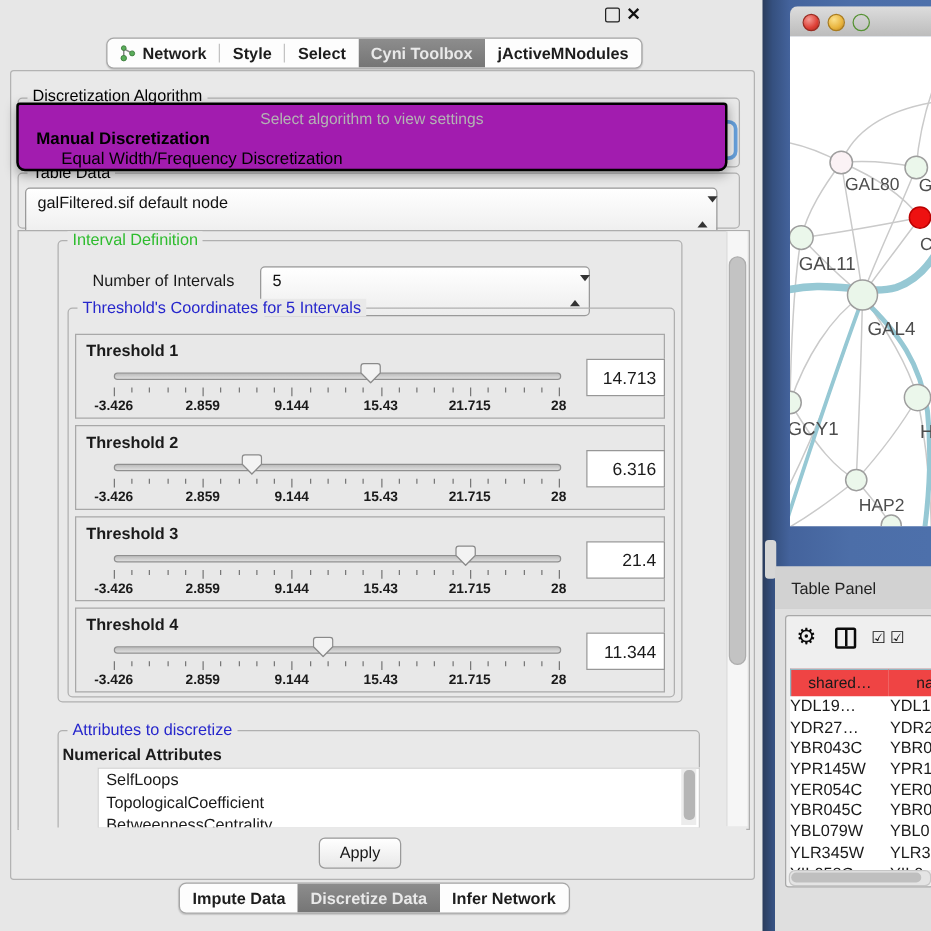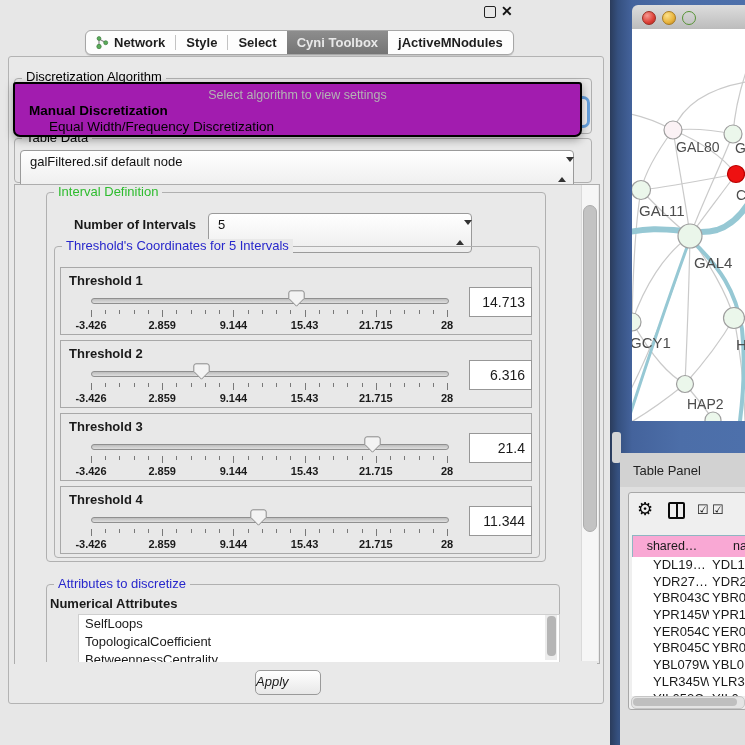--- a/index.html
+++ b/index.html
@@ -50,46 +50,46 @@
   .ticks .mn{height:4px;} .ticks .mj{height:7px;}
   .tlabels{position:absolute;left:30px;top:51px;width:356px;height:12px;}
   .tlabels span{position:absolute;transform:translateX(-50%);font-size:11px;font-weight:bold;color:#1a1a1a;white-space:nowrap;}
   .vbox{position:absolute;left:408px;top:19px;width:55px;height:28px;background:#fff;border:1px solid #979797;
         font-size:14px;text-align:right;line-height:28px;padding-right:6px;}
   .attrlist{left:78px;top:614px;width:480px;height:47px;background:#fff;border:1px solid #cfcfcf;overflow:hidden;}
   .attrlist .it{height:18px;line-height:18px;font-size:13px;padding-left:6px;}
   .lscroll{left:545px;top:615px;width:12px;height:45px;background:#ececec;}
   .lthumb{left:547px;top:616px;width:9px;height:40px;background:#b5b5b5;border-radius:4px;}
   .btn{background:linear-gradient(#ffffff,#e8e8e8);border:1px solid #9a9a9a;border-radius:5px;
-       font-size:13px;line-height:21px;font-style:italic;}
+       font-size:13px;text-align:center;line-height:21px;}
   
   .desktop{left:610px;top:0;width:135px;height:745px;
            background:linear-gradient(90deg,#2b3c5c 0px,#35507f 8px,#44639c 22px,#4c6ea8 70px,#4d70ab 135px);}
   .netwin-title{left:632px;top:5px;width:113px;height:24px;background:linear-gradient(#dddddd,#bcbcbc);
                 border-radius:6px 0 0 0;border-bottom:1px solid #979797;}
   .light{position:absolute;top:6px;width:12px;height:12px;border-radius:50%;}
   .netcanvas{left:632px;top:29px;width:113px;height:392px;background:#fff;overflow:hidden;}
   .splitterblock{left:612px;top:432px;width:9px;height:31px;background:#d6d6d6;border-radius:3px;}
   .tp-header{left:620px;top:453px;width:125px;height:34px;background:#d2d2d2;border-bottom:1px solid #bcbcbc;}
   .tp-header .t{left:13px;top:10px;font-size:13px;color:#222;}
   .tp-body{left:620px;top:487px;width:125px;height:258px;background:#dfdfdf;}
   .tp-inner{left:628px;top:492px;width:117px;height:216px;background:#efefef;border:1px solid #a8a8a8;border-radius:3px;}
   .gear{left:637px;top:498px;font-size:18px;color:#0a0a0a;}
   .colicon{left:668px;top:502px;width:13px;height:13px;border:2px solid #0a0a0a;border-radius:2px;}
   .colicon i{position:absolute;left:50%;top:0;bottom:0;width:2px;background:#0a0a0a;transform:translateX(-50%);}
   .chk{font-size:13px;color:#0a0a0a;}
   .th-cells{left:632px;top:535px;display:flex;}
-  .th-cells .c{height:24px;background:#f9a8d4;border:1px solid #8fb6c2;border-right:none;font-size:12.5px;
+  .th-cells .c{height:24px;background:#ef4444;border:1px solid #8fb6c2;border-right:none;font-size:12.5px;
                line-height:20px;box-sizing:border-box;white-space:nowrap;overflow:hidden;}
   .th-cells .c1{width:79px;text-align:center;}
   .th-cells .c2{width:80px;padding-left:22px;border-left:none;}
   .rows{left:632px;top:557px;width:113px;height:139px;overflow:hidden;background:#fff;}
   .rows .r{display:flex;height:16.7px;}
   .rows .cl{font-size:13px;line-height:16.7px;white-space:nowrap;overflow:hidden;}
-  .rows .cl1{width:79px;padding-left:21px;box-sizing:border-box;}
+  .rows .cl1{width:79px;padding-left:0;box-sizing:border-box;}
   .rows .cl2{width:34px;padding-left:3px;}
   .hscroll{left:631px;top:696px;width:112px;height:11px;background:#e4e4e4;border:1px solid #c6c6c6;border-radius:5px;}
   .hthumb{left:633px;top:698px;width:104px;height:8px;background:#bfbfbf;border-radius:4px;}
   svg text{font-family:"Liberation Sans",sans-serif;fill:#4d4d4d;}
 </style>
 </head>
 <body>
 
 <div id="root">
 
@@ -141,21 +141,21 @@
     <span>galFiltered.sif default node</span>
     <span class="stepper"><span class="up"></span><span class="dn"></span></span>
   </div>
 
   <div class="abs viewport"></div>
   <div class="abs vscroll"></div>
   <div class="abs vthumb"></div>
 
   <div class="abs group" style="left:46px;top:192px;width:498px;height:368px;"></div>
   <div class="abs gl green" style="left:54px;top:185px;">Interval Definition</div>
-  <div class="abs" style="left:74px;top:217px;font-size:13px;font-weight:bold;">Number of Intervals</div>
+  <div class="abs" style="left:74px;top:217px;font-size:13px;font-weight:normal;">Number of Intervals</div>
   <div class="abs combo" style="left:208px;top:213px;width:264px;">
     <span>5</span>
     <span class="stepper"><span class="up"></span><span class="dn"></span></span>
   </div>
 
   <div class="abs group" style="left:54px;top:246px;width:484px;height:310px;"></div>
   <div class="abs gl blue" style="left:62px;top:239px;">Threshold's Coordinates for 5 Intervals</div>
   <div class="abs" style="left:60px;top:267px;width:474px;">
       <div class="tbox">
         <div class="ttitle">Threshold 1</div>
@@ -343,20 +343,31 @@
       <div class="it">TopologicalCoefficient</div>
       <div class="it">BetweennessCentrality</div>
     </div>
   <div class="abs lscroll"></div>
   <div class="abs lthumb"></div>
 
   <div class="abs" style="left:15px;top:662px;width:582px;height:40px;background:#e9e9e9;"></div>
 
   <div class="abs btn" style="left:255px;top:670px;width:64px;height:23px;">Apply</div>
 
+  <div class="abs bottabs tabgroup">
+    <div class="seg">
+        <span>Impute Data</span>
+      </div>
+    <div class="seg sel">
+        <span>Discretize Data</span>
+      </div>
+    <div class="seg">
+        <span>Infer Network</span>
+      </div>
+  </div>
 
   <div class="abs desktop"></div>
 
   <div class="abs netwin-title">
     <div class="light" style="left:10px;background:radial-gradient(circle at 35% 30%,#f59a93,#dd3f36 60%,#a8291f);border:1px solid #9a2c22;"></div>
     <div class="light" style="left:30px;background:radial-gradient(circle at 35% 30%,#fbe08a,#e8b33c 60%,#b57f21);border:1px solid #a97c20;"></div>
     <div class="light" style="left:50px;background:radial-gradient(circle at 35% 30%,#c8eda0,#82c544 60%,#53922a;);border:1px solid #569234;"></div>
   </div>
 
   <div class="abs netcanvas">

